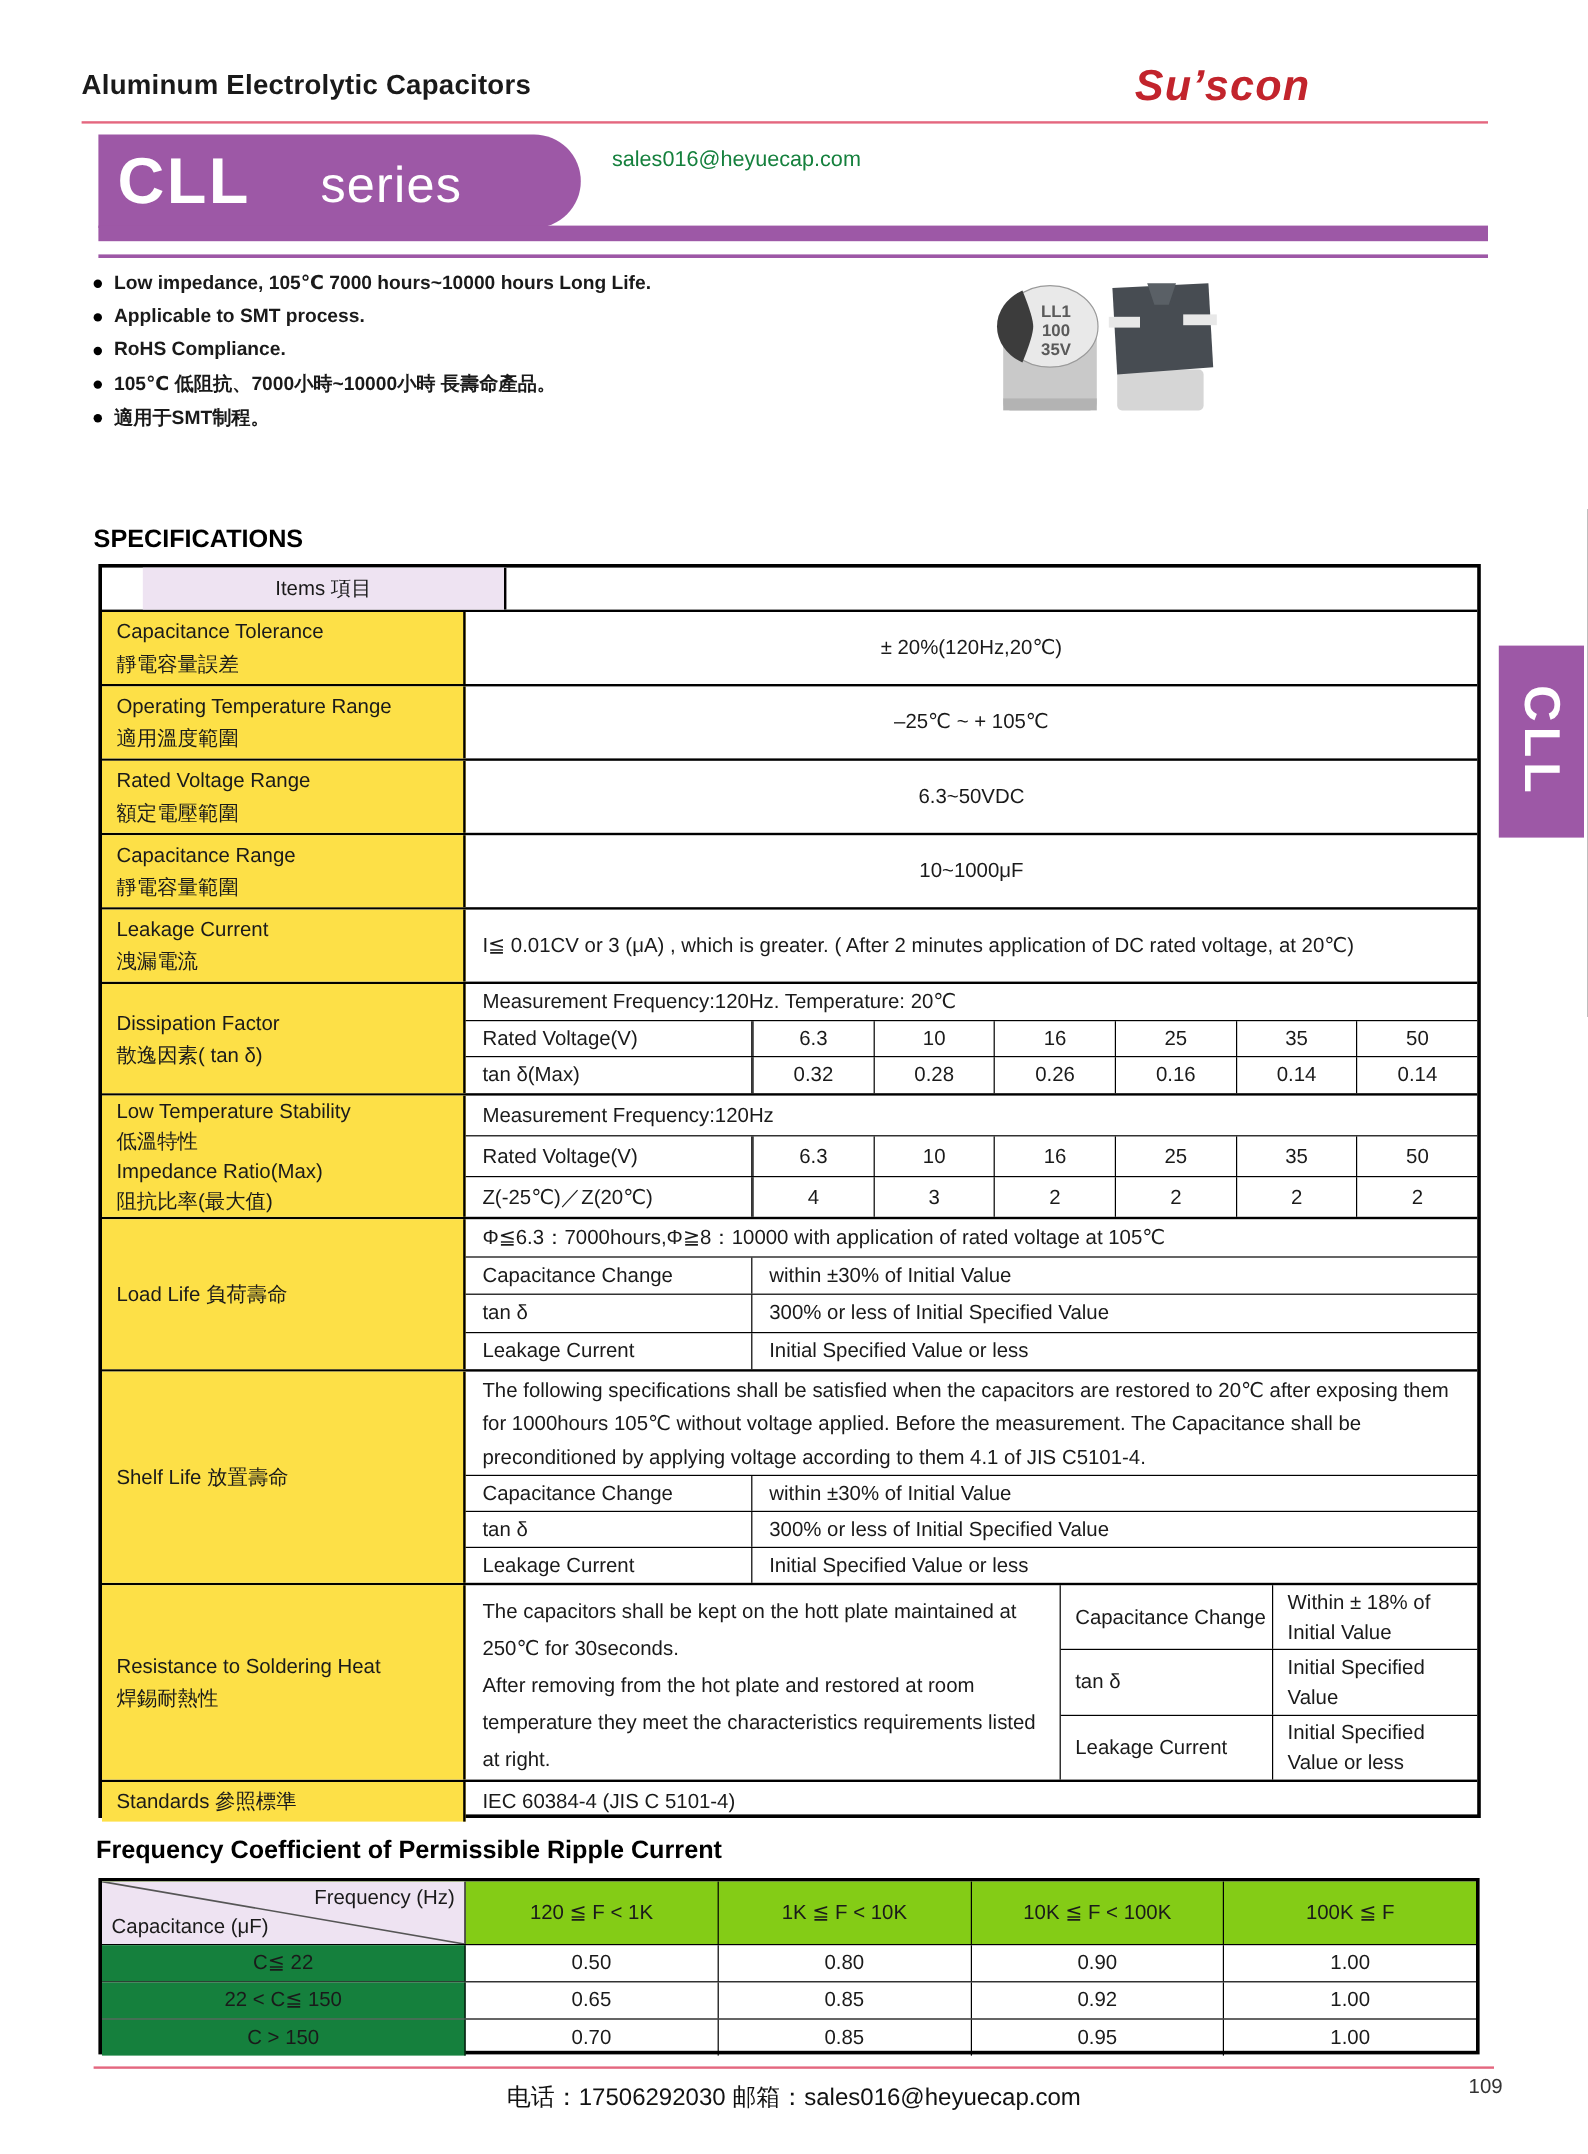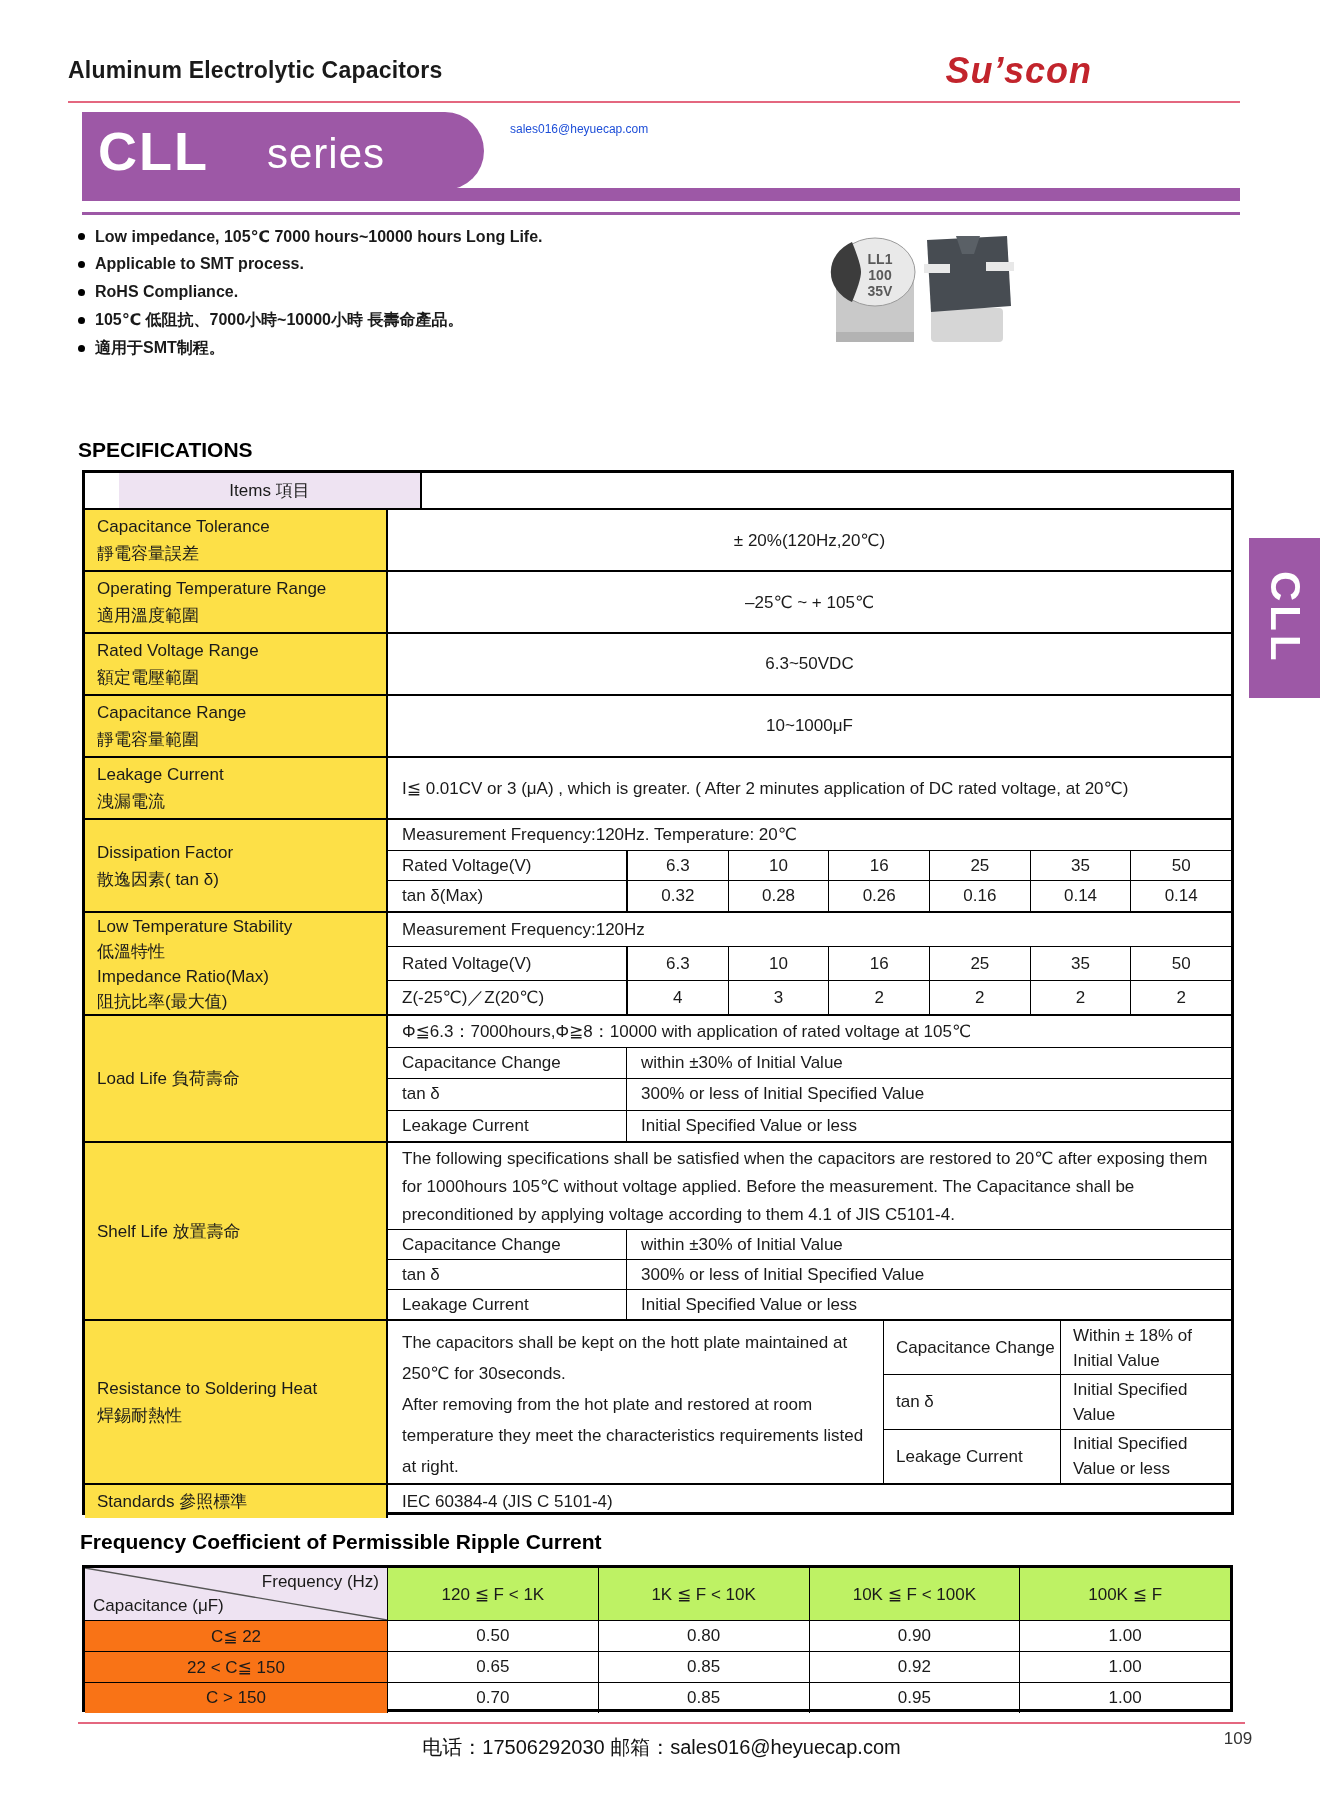--- a/index.html
+++ b/index.html
@@ -11,21 +11,21 @@
   
   .doc-title{position:absolute;left:68px;top:57px;font-size:23px;font-weight:bold;letter-spacing:.2px;}
   .brand{position:absolute;right:231px;top:50px;font-size:36px;font-weight:bold;font-style:italic;color:#c2242c;letter-spacing:1px;}
   .header-rule{position:absolute;left:68px;top:101px;width:1172px;height:2px;background:#e4677f;}
   .banner{position:absolute;left:82px;top:112px;width:402px;height:78px;background:#9d58a6;
     border-top-right-radius:46px;border-bottom-right-radius:46px;}
   .banner .code{position:absolute;left:16px;top:8px;color:#fff;font-size:54px;font-weight:bold;letter-spacing:2px;}
   .banner .word{position:absolute;left:185px;top:18px;color:#fff;font-size:42px;letter-spacing:1px;}
   .banner-strip{position:absolute;left:82px;top:188px;width:1158px;height:13px;background:#9d58a6;}
   .banner-line{position:absolute;left:82px;top:212px;width:1158px;height:3px;background:#9d58a6;}
-  .banner-email{position:absolute;left:510px;top:122px;font-size:12px;color:#1d4ed8;}
+  .banner-email{position:absolute;left:510px;top:122px;font-size:18px;color:#15803d;}
   
   .features{position:absolute;left:78px;top:222px;width:740px;}
   .feature{display:flex;align-items:center;height:28px;font-size:16px;font-weight:bold;}
   .dot{width:7px;height:7px;border-radius:50%;background:#000;margin-right:10px;flex:0 0 auto;}
   
   .photo{position:absolute;left:828px;top:220px;width:190px;height:128px;}
   
   .side-tab{position:absolute;left:1249px;top:538px;width:71px;height:160px;background:#9d58a6;
     display:flex;align-items:center;justify-content:center;}
   .side-tab span{writing-mode:vertical-rl;color:#fff;font-size:42px;font-weight:bold;letter-spacing:4px;}
@@ -51,28 +51,28 @@
   .desccol{width:496px;flex:0 0 496px;box-sizing:border-box;padding:6px 12px 0 14px;line-height:31px;border-right:1px solid #000;}
   .rlabel{width:177px;flex:0 0 177px;box-sizing:border-box;border-right:1px solid #000;
     display:flex;align-items:center;padding-left:12px;line-height:25px;}
   .rvalue{flex:1;display:flex;align-items:center;padding-left:12px;box-sizing:border-box;line-height:25px;}
   .rsub{display:flex;box-sizing:border-box;border-top:1px solid #000;flex:1;}
   .rsub:first-child{border-top:none;}
   
   .freq{position:absolute;left:82px;top:1565px;width:1151px;height:147px;border:3px solid #000;box-sizing:border-box;font-size:17px;}
   .frow{display:flex;box-sizing:border-box;border-top:1px solid #000;}
   .frow:first-child{border-top:none;}
-  .fhead{height:52px;background:#bef264;}
+  .fhead{height:52px;background:#84cc16;}
   .fdata{height:31px;}
   .fcorner{width:303px;flex:0 0 303px;position:relative;box-sizing:border-box;border-right:1px solid #000;
     background:#eee3f2;overflow:hidden;}
   .fcorner .diag{position:absolute;left:0;top:0;width:100%;height:100%;}
   .fcorner .t{position:absolute;right:8px;top:4px;}
   .fcorner .b{position:absolute;left:8px;bottom:4px;}
-  .flabel{width:303px;flex:0 0 303px;box-sizing:border-box;border-right:1px solid #000;background:#f97316;
+  .flabel{width:303px;flex:0 0 303px;box-sizing:border-box;border-right:1px solid #000;background:#15803d;
     display:flex;align-items:center;justify-content:center;}
   .fcell{flex:1;box-sizing:border-box;border-left:1px solid #000;display:flex;align-items:center;justify-content:center;}
   .fcell:nth-child(2){border-left:none;}
   
   .footer-rule{position:absolute;left:78px;top:1722px;width:1167px;height:2px;background:#e4677f;}
   .footer-contact{position:absolute;left:0;top:1734px;width:1323px;text-align:center;font-size:20px;color:#111;}
   .page-num{position:absolute;left:1208px;top:1729px;width:60px;text-align:center;font-size:17px;color:#333;}
 </style>
 </head>
 <body>

